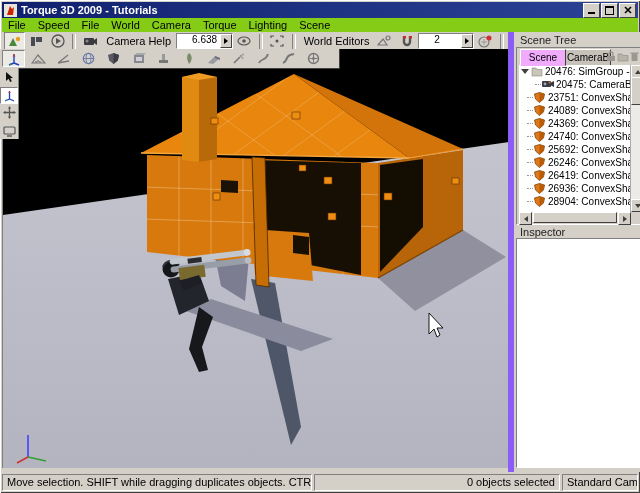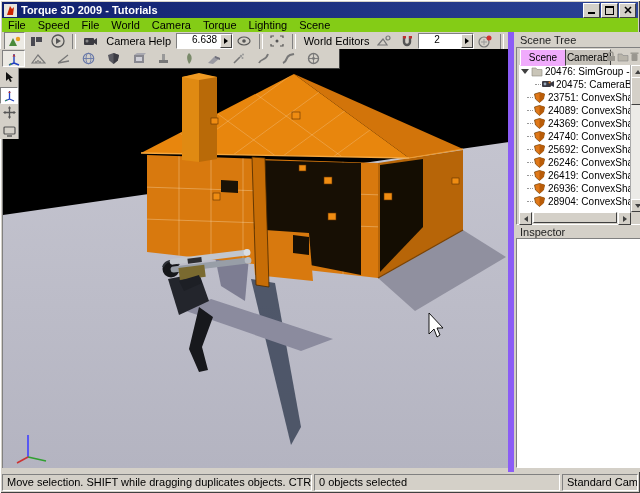--- a/index.html
+++ b/index.html
@@ -565,15 +565,15 @@
         </div>
     </div>
   </div>
 
   <div class="panel-label" style="top:194px">Inspector</div>
   <div class="inspectorbox"></div>
 </div>
 
 <div class="abs statusbar">
   <div class="scell" style="flex:1 1 316px">Move selection.  SHIFT while dragging duplicates objects.  CTRL to toggle soft snap.</div>
-  <div class="scell" style="flex:0 0 236px;text-align:left">0 objects selected</div>
+  <div class="scell" style="flex:0 0 236px;text-align:right">0 objects selected</div>
   <div class="scell" style="flex:0 0 66px">Standard Camera</div>
 </div>
 
 </body></html>

